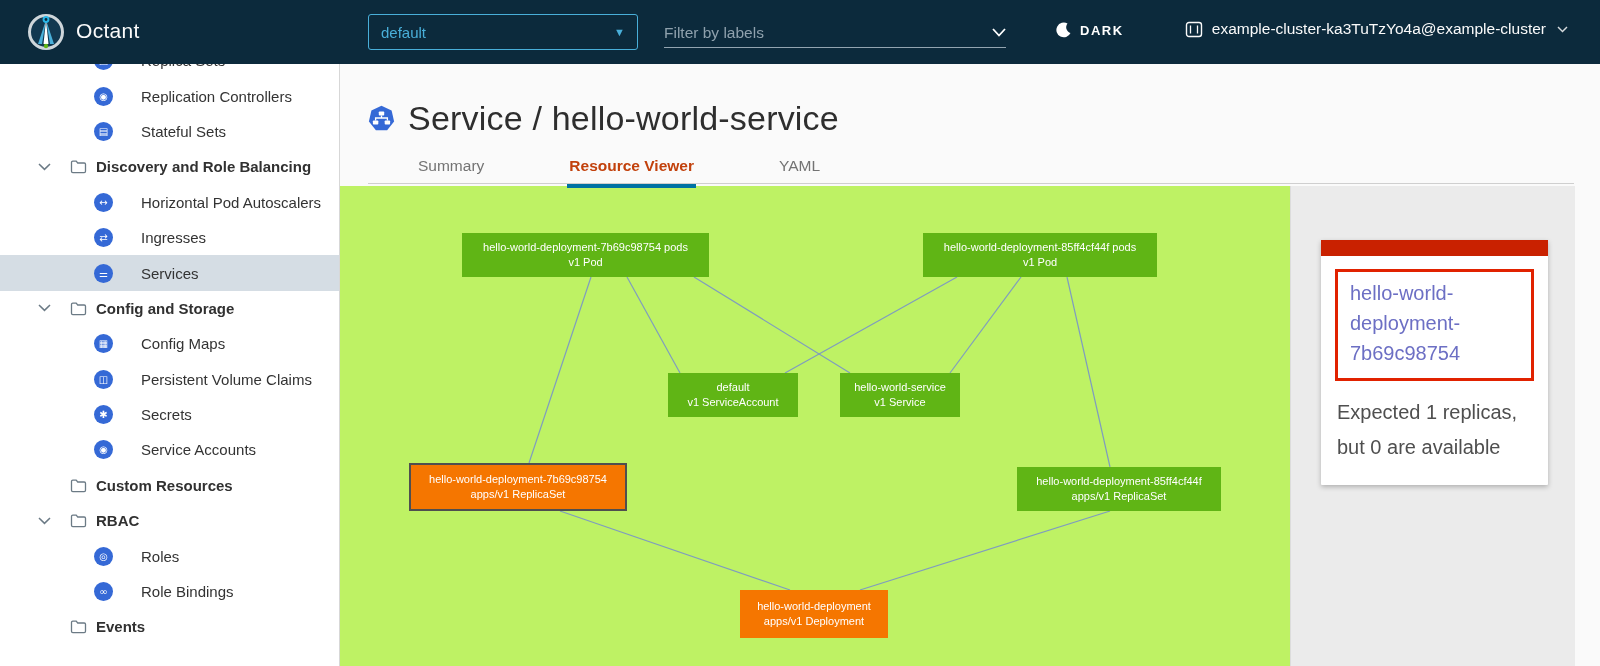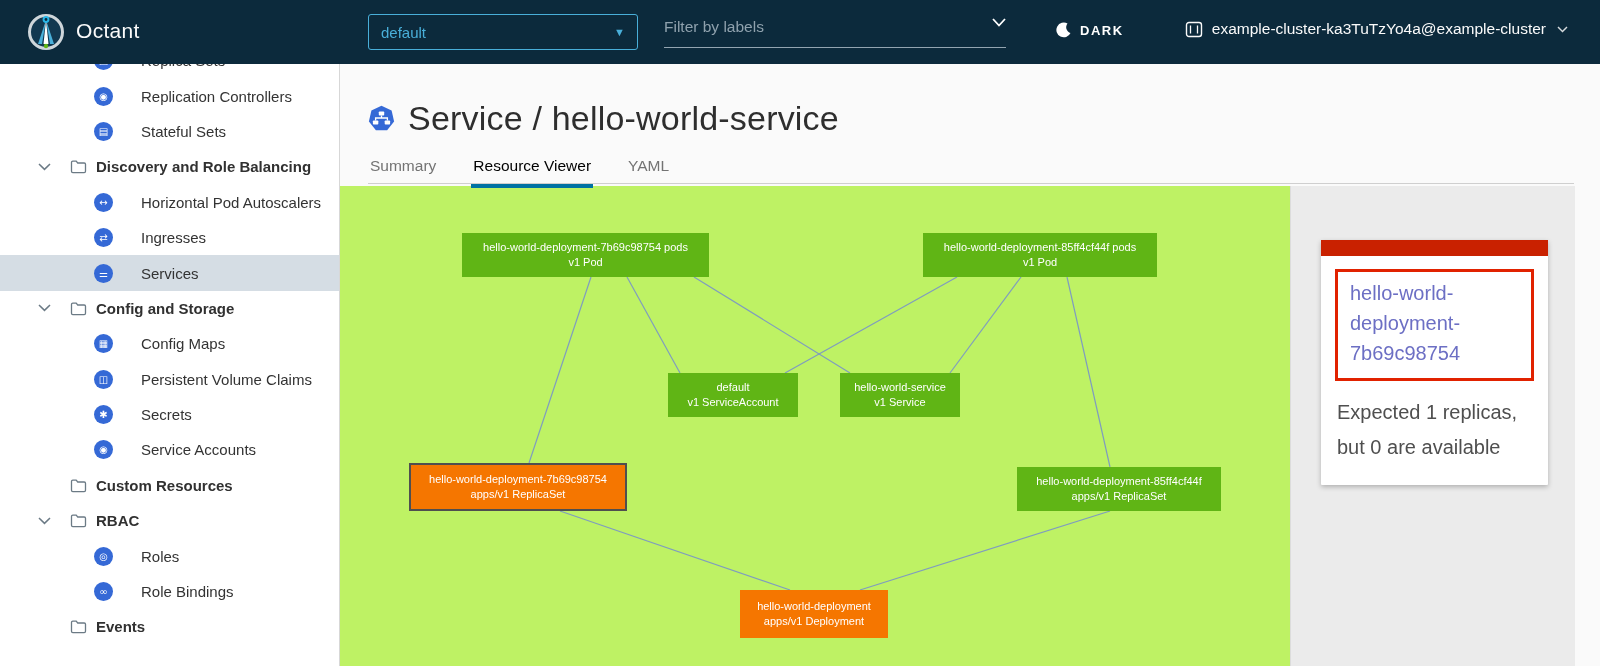--- a/index.html
+++ b/index.html
@@ -18,21 +18,21 @@
   .logo { position:absolute; left:26px; top:12px; width:40px; height:40px; }
   .app-title { position:absolute; left:76px; top:19px; font-size:21px; color:#fafafa; letter-spacing:.3px; }
   .ns-select {
     position:absolute; left:368px; top:14px; width:270px; height:36px;
     border:1px solid #49afd9; border-radius:3px; color:#49afd9;
     display:flex; align-items:center; padding:0 12px; font-size:15px; cursor:pointer;
   }
   .ns-select .caret { margin-left:auto; font-size:11px; color:#49afd9; }
   .filter-wrap {
     position:absolute; left:664px; top:18px; width:342px; height:30px;
-    border-bottom:1px solid #93a4b0; display:flex; align-items:flex-start;
+    border-bottom:1px solid #93a4b0; display:flex; align-items:center;
   }
   .filter-wrap input {
     flex:1; background:transparent; border:none; outline:none;
     font-size:15.5px; color:#fff; font-family:"Liberation Sans",sans-serif;
   }
   .filter-wrap input::placeholder { color:#8fa1ad; opacity:1; }
   .theme-toggle {
     position:absolute; left:1056px; top:22px; display:flex; align-items:center; gap:8px;
     background:none; border:none; color:#fff; cursor:pointer;
     font-family:"Liberation Sans",sans-serif; font-size:13px; font-weight:bold; letter-spacing:1.5px;
@@ -60,22 +60,22 @@
     color:#fff; font-size:10px; line-height:19px; text-align:center; flex:none;
     font-family:"DejaVu Sans", sans-serif;
   }
   .nav-row.resource .nav-label { margin-left:28px; }
 
   
   .page-head { position:absolute; left:368px; top:99px; display:flex; align-items:center; gap:13px; z-index:5; }
   .page-title { font-size:34px; font-weight:400; color:#2e2e2e; letter-spacing:.2px; }
   .title-badge { width:27px; height:27px; flex:none; }
   .tabs { position:absolute; left:368px; top:151px; display:flex; gap:33px; z-index:6; }
-  .tab { font-size:15.5px; color:#737373; padding:6px 2px 9px; border-bottom:4px solid transparent; cursor:pointer; }
-  .tab.active { color:#000000; font-weight:400; border-bottom-color:#0072a3; }
+  .tab { font-size:15.5px; color:#737373; padding:6px 2px 9px; border-bottom:4px solid transparent; cursor:pointer;margin-left:48px; }
+  .tab.active { color:#c2410c; font-weight:700; border-bottom-color:#0072a3; }
   .rule { position:absolute; left:368px; top:183px; width:1206px; height:1px; background:#cfcfcf; }
 
   
   .graph { position:absolute; left:340px; top:186px; width:950px; height:480px; background:#bef264; }
   .graph svg.edges { position:absolute; left:0; top:0; }
   .gnode {
     position:absolute; color:#fff; display:flex; flex-direction:column;
     align-items:center; justify-content:center; text-align:center; cursor:pointer;
     font-size:11px; line-height:1.4; padding:2px 4px;
   }

